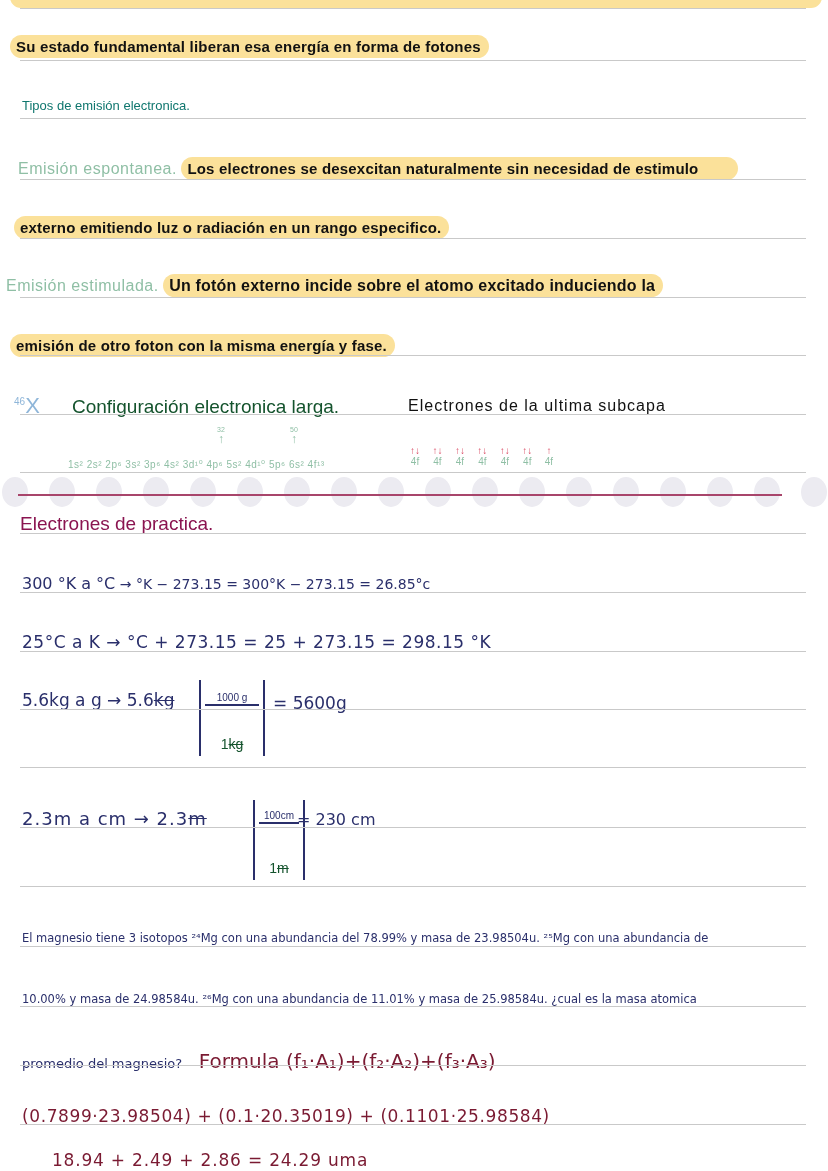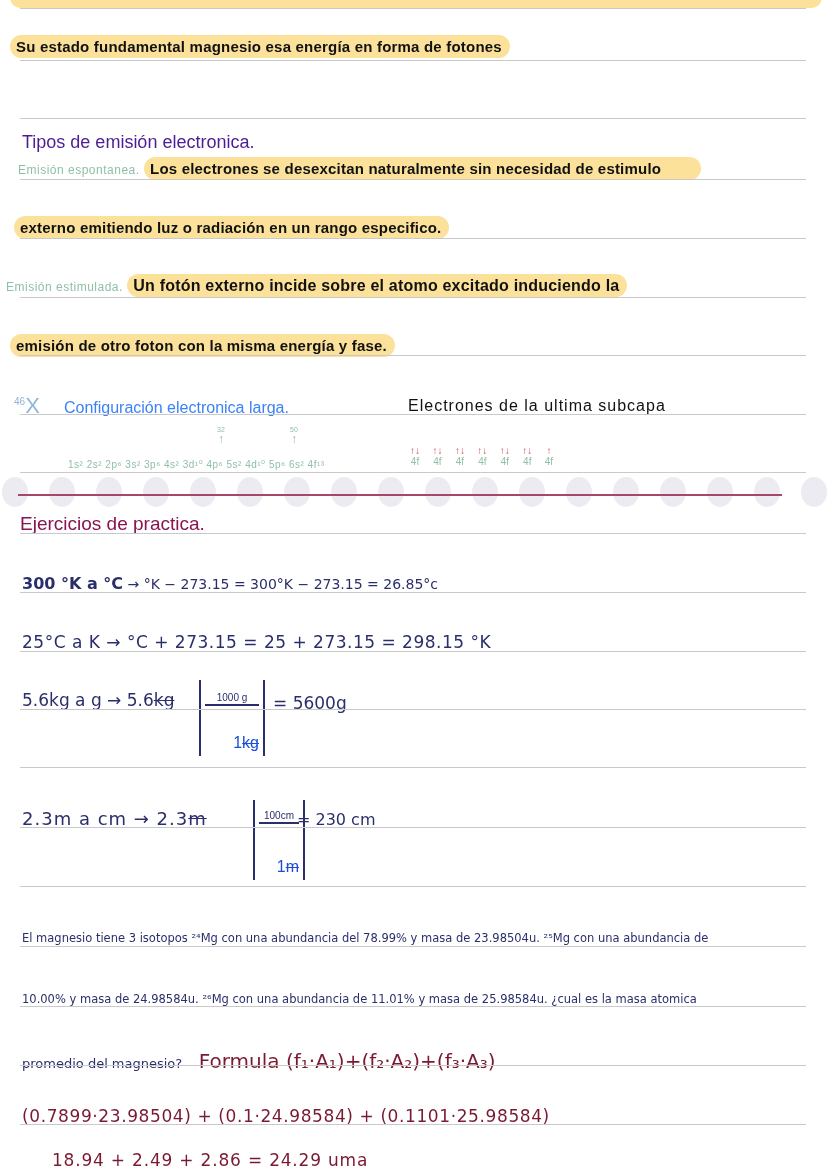--- a/index.html
+++ b/index.html
@@ -12,51 +12,51 @@
   .line { position: absolute; left: 22px; white-space: nowrap; }
   .hl {
     background: #fbe19a;
     border-radius: 14px;
     padding: 3px 8px 3px 6px;
     color: #111;
     font-weight: bold;
     font-size: 15px;
     letter-spacing: 0.2px;
   }
-  .green { color: #4c1d95; font-size: 18px; margin-top: 34px; }
-  .mint  { color: #8fbfa5; font-size: 12px; letter-spacing: 0.5px; }
+  .green { color: #0f766e; font-size: 13px; }
+  .mint  { color: #8fbfa5; font-size: 16px; letter-spacing: 0.5px; }
   .navy { color: #2a2f6b; font-size: 16px; font-family: "DejaVu Sans", sans-serif; }
   .navy-sm { color: #2a2f6b; font-size: 11.5px; font-family: "DejaVu Sans", sans-serif; }
   .maroon { color: #7a1a32; font-size: 16px; font-family: "DejaVu Sans", sans-serif; }
   .plum { color: #8a1450; font-size: 19px; }
   sup { font-size: 65%; vertical-align: super; line-height: 0; }
 
   .divider-dots { position: absolute; top: 477px; left: 0; width: 828px; height: 34px; }
   .dot { position: absolute; top: 0; width: 26px; height: 30px; border-radius: 50%; background: #ecebf1; }
   .divider-line { position: absolute; top: 494px; left: 18px; width: 764px; height: 2px; background: #a8456b; }
 
   .config { color: #8fbfa5; font-size: 10px; letter-spacing: 0.5px; }
   .arrow-mark { position: absolute; color: #8fbfa5; font-size: 10px; text-align: center; line-height: 1; }
   .orbital { display: inline-block; text-align: center; margin-right: 8px; line-height: 1.05; }
   .orbital .arrows { font-size: 10px; color: #d9455f; display: block; }
   .orbital .lbl { font-size: 10px; color: #8fbfa5; display: block; }
 
   .factor { position: absolute; border-left: 2px solid #2a2f6b; border-right: 2px solid #2a2f6b; }
   .factor .num { position: absolute; left: 4px; right: 4px; top: 0; text-align: center; color: #2a2f6b; font-size: 10px; border-bottom: 2px solid #2a2f6b; padding-bottom: 1px;}
-  .factor .den { position: absolute; left: 4px; right: 4px; bottom: 4px; text-align: right; color: #1d4ed8; font-size: 16px; }
+  .factor .den { position: absolute; left: 4px; right: 4px; bottom: 4px; text-align: center; color: #14532d; font-size: 14px; }
   .strike { text-decoration: line-through; }
 </style>
 </head>
 <body>
 
 <div style="position:absolute;top:-14px;left:10px;width:812px;height:22px;background:#fbe19a;border-radius:12px;"></div>
 <div class="rule" style="top:8px;"></div>
 
 <div class="line" style="top:38px;left:10px;">
-  <span class="hl">Su estado fundamental magnesio esa energía en forma de fotones</span>
+  <span class="hl">Su estado fundamental liberan esa energía en forma de fotones</span>
 </div>
 <div class="rule" style="top:60px;"></div>
 
 <div class="line green" style="top:98px;">Tipos de emisión electronica.</div>
 <div class="rule" style="top:118px;"></div>
 
 <div class="line" style="top:160px;left:18px;">
   <span class="mint">Emisión espontanea.</span>
   <span class="hl" style="padding-right:40px;">Los electrones se desexcitan naturalmente sin necesidad de estimulo</span>
 </div>
@@ -75,21 +75,21 @@
 
 <div class="line" style="top:337px;left:10px;">
   <span class="hl">emisión de otro foton con la misma energía y fase.</span>
 </div>
 <div class="rule" style="top:355px;"></div>
 
 <div class="line" style="top:393px;left:14px;">
   <span style="color:#8fb6d9;font-size:22px;">
     <sup style="font-size:10px;">46</sup><span>X</span>
   </span>
-  <span style="color:#3b82f6;font-size:16px;margin-left:18px;">Configuración electronica larga.</span>
+  <span style="color:#14532d;font-size:19px;margin-left:26px;">Configuración electronica larga.</span>
 </div>
 <div class="line" style="top:397px;left:408px;color:#111;font-size:16px;letter-spacing:1px;">Electrones de la ultima subcapa</div>
 <div class="rule" style="top:414px;"></div>
 
 <div class="arrow-mark" style="top:426px;left:213px;width:16px;">
   <div style="font-size:7px;">32</div>
   <div style="font-size:12px;">↑</div>
 </div>
 <div class="arrow-mark" style="top:426px;left:286px;width:16px;">
   <div style="font-size:7px;">50</div>
@@ -123,25 +123,25 @@
   <div class="dot" style="left:519px;"></div>
   <div class="dot" style="left:566px;"></div>
   <div class="dot" style="left:613px;"></div>
   <div class="dot" style="left:660px;"></div>
   <div class="dot" style="left:707px;"></div>
   <div class="dot" style="left:754px;"></div>
   <div class="dot" style="left:801px;"></div>
 </div>
 <div class="divider-line"></div>
 
-<div class="line plum" style="top:513px;left:20px;">Ejercicios de practica.</div>
+<div class="line plum" style="top:513px;left:20px;">Electrones de practica.</div>
 <div class="rule" style="top:533px;"></div>
 
 <div class="line navy" style="top:574px;">
-  <span style="font-weight:bold;">300 °K a °C</span><span style="font-size:14px;"> → °K − 273.15 = 300°K − 273.15 = 26.85°c</span>
+  <span style="font-weight:normal;">300 °K a °C</span><span style="font-size:14px;"> → °K − 273.15 = 300°K − 273.15 = 26.85°c</span>
 </div>
 <div class="rule" style="top:592px;"></div>
 
 <div class="line navy" style="top:632px;font-size:17px;letter-spacing:0.5px;">25°C a K → °C + 273.15 = 25 + 273.15 = 298.15 °K</div>
 <div class="rule" style="top:651px;"></div>
 
 <div class="line navy" style="top:690px;font-size:17px;">
   <span>5.6kg a g → 5.6</span><span class="strike">kg</span>
 </div>
 <div class="factor" style="top:680px;left:199px;width:62px;height:76px;">
@@ -168,16 +168,16 @@
 
 <div class="line navy-sm" style="top:992px;">10.00% y masa de 24.98584u. ²⁶Mg con una abundancia de 11.01% y masa de 25.98584u. ¿cual es la masa atomica</div>
 <div class="rule" style="top:1006px;"></div>
 
 <div class="line" style="top:1049px;">
   <span class="navy-sm" style="font-size:13px;">promedio del magnesio?</span>
   <span class="maroon" style="font-size:20px;margin-left:12px;">Formula (f₁·A₁)+(f₂·A₂)+(f₃·A₃)</span>
 </div>
 <div class="rule" style="top:1065px;"></div>
 
-<div class="line maroon" style="top:1106px;font-size:17px;letter-spacing:0.6px;">(0.7899·23.98504) + (0.1·24.98584) + (0.1101·25.98584)</div>
+<div class="line maroon" style="top:1106px;font-size:17px;letter-spacing:0.6px;">(0.7899·23.98504) + (0.1·20.35019) + (0.1101·25.98584)</div>
 <div class="rule" style="top:1124px;"></div>
 
 <div class="line maroon" style="top:1150px;left:52px;font-size:17px;letter-spacing:0.8px;">18.94 + 2.49 + 2.86 = 24.29 uma</div>
 
 </body></html>

